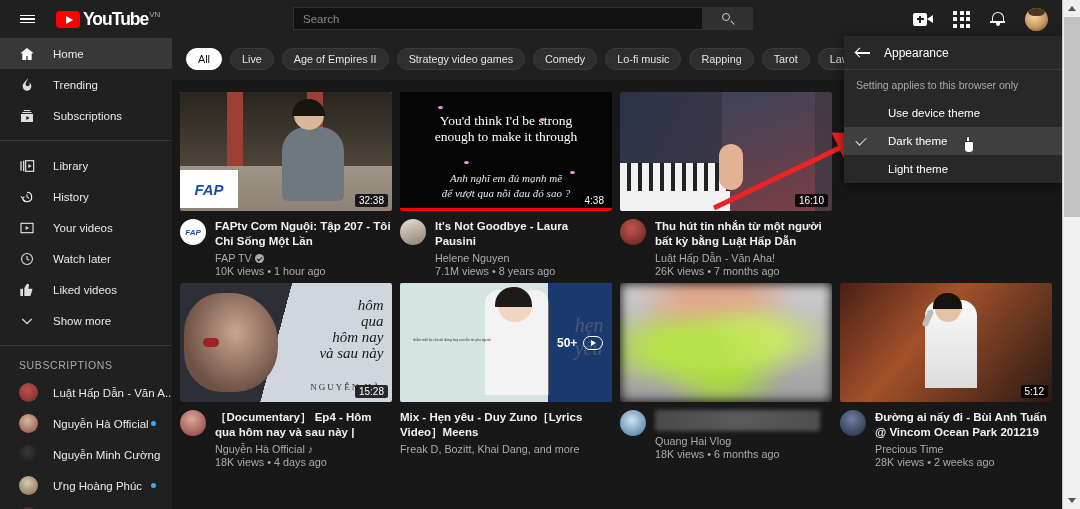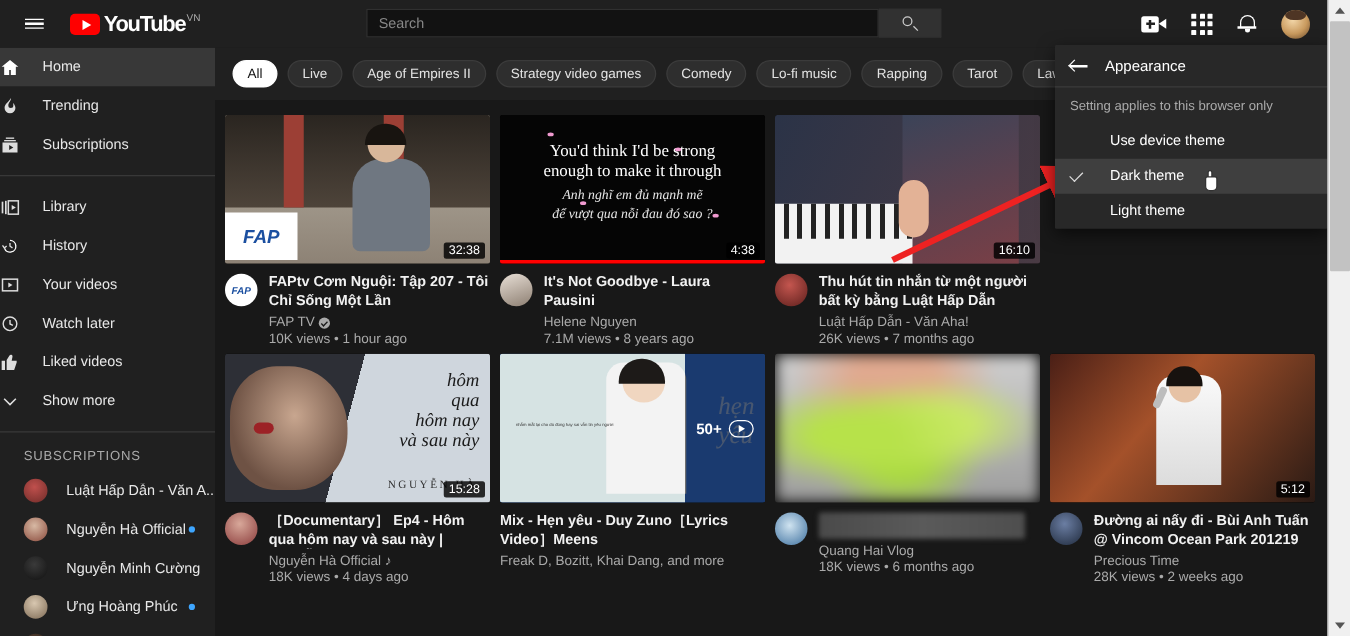--- a/index.html
+++ b/index.html
@@ -60,21 +60,21 @@
   .bell .base { position: absolute; top: 10px; left: 0px; width: 15px; height: 1.6px; background: #fff; }
   .bell .clap { position: absolute; top: 12px; left: 5.5px; width: 4px; height: 3px; border-radius: 0 0 3px 3px; background: #fff; }
   .avatar-hd { width: 23px; height: 23px; border-radius: 50%; background: radial-gradient(circle at 40% 35%, #f2d6a8, #c99a5e 55%, #6b4a2b 100%); cursor: pointer; overflow: hidden; position: relative; }
   .avatar-hd::after { content: ""; position: absolute; top: -3px; left: 3px; width: 17px; height: 11px; background: #4e3524; border-radius: 50% 50% 40% 40%; }
 
   
   .sidebar {
     position: absolute; top: 38px; left: 0; width: 172px; height: 471px;
     background: #202020; overflow: hidden; z-index: 20;
   }
-  .side-item { display: flex; align-items: center; height: 31px; cursor: pointer; }
+  .side-item { display: flex; align-items: center; height: 31px; padding-left: 19px; cursor: pointer; }
   .side-item.active { background: #383838; }
   .side-item .ic { width: 24px; display: flex; align-items: center; color: #fff; }
   .side-item .lbl { font-size: 11.5px; color: #e8e8e8; margin-left: 10px; white-space: nowrap; }
   .side-divider { height: 1px; background: #383838; margin: 9px 0 9px 0; }
   .side-heading { font-size: 10.5px; color: #aaa; letter-spacing: 0.6px; padding: 4px 0 6px 19px; }
   .sub-item { display: flex; align-items: center; height: 31px; padding-left: 19px; cursor: pointer; position: relative; }
   .sub-ava { width: 19px; height: 19px; border-radius: 50%; flex: 0 0 19px; overflow: hidden; position: relative; }
   .sub-item .lbl { font-size: 11.5px; color: #e8e8e8; margin-left: 15px; white-space: nowrap; overflow: hidden; }
   .newdot { position: absolute; right: 16px; width: 5px; height: 5px; border-radius: 50%; background: #3ea6ff; }
 
@@ -116,21 +116,21 @@
   .aoe .minimap { position:absolute; right:3px; bottom:3px; width:42px; height:16px; background:#3f6b2c; border:1px solid #7a6a4a; }
   .faptv { width:100%; height:100%; background: linear-gradient(180deg,#b9b3a6,#8d8275); position:relative; }
   .faptv::before { content:""; position:absolute; left:0; top:0; width:100%; height:62%; background: linear-gradient(180deg,#2a2520,#4e443a); }
   .faptv .pillar { position:absolute; top:0; width:16px; height:62%; background:#9c3f35; }
   .faptv .person { position:absolute; bottom:8%; left:48%; width:62px; height:74px; background:#6f7781; border-radius:24px 24px 6px 6px; }
   .faptv .head { position:absolute; bottom:68%; left:54%; width:30px; height:30px; border-radius:50%; background:#d8b79a; }
   .faptv .hair { position:absolute; bottom:80%; left:53%; width:33px; height:17px; border-radius:16px 16px 0 0; background:#181410; }
   .faplogo { position:absolute; left:0; bottom:3px; width:58px; height:38px; background:#fff; display:flex; align-items:center; justify-content:center; color:#1b4fa0; font-weight:bold; font-size:15px; font-style:italic; }
   .lyric { width:100%; height:100%; background:#050505; position:relative; padding:21px 5px; }
   .lyric .l1 { color:#fff; font-family:"Liberation Serif", serif; font-size:13.5px; text-align:center; line-height:16px; }
-  .lyric .l2 { color:#e8e8e8; font-family:"Liberation Serif", serif; font-style:italic; font-size:11px; text-align:center; line-height:15px; margin-top:4px; }
+  .lyric .l2 { color:#e8e8e8; font-family:"Liberation Serif", serif; font-style:italic; font-size:11px; text-align:center; line-height:15px; margin-top:26px; }
   .lyric .pet { position:absolute; width:5px; height:3px; background:#f09ad0; border-radius:50%; }
   .luat { width:100%; height:100%; background:linear-gradient(115deg,#2b3347,#4a3b44); position:relative; }
   .luat .piano { position:absolute; left:0; bottom:0; width:52%; height:40%; background:#f2f2f2; }
   .luat .piano::after { content:""; position:absolute; inset:0; background: repeating-linear-gradient(90deg, transparent 0 7px, #222 7px 11px); height:58%; }
   .luat .arm { position:absolute; right:8%; top:0; width:44%; height:100%; background:linear-gradient(160deg,#3b4358,#7a3f46); }
   .luat .hand { position:absolute; right:42%; bottom:18%; width:24px; height:46px; background:#e3b296; border-radius:12px; }
   .nguyenha { width:100%; height:100%; background:linear-gradient(105deg,#2d2f36 0 46%,#cfd6dd 46% 100%); position:relative; }
   .nguyenha .face { position:absolute; left:2%; top:8%; width:44%; height:84%; background:radial-gradient(ellipse at 55% 40%, #c8a68f, #6e5244 70%); border-radius:40% 50% 45% 40%; }
   .nguyenha .lip { position:absolute; left:11%; top:46%; width:16px; height:9px; background:#9c2226; border-radius:8px; }
   .nguyenha .script { position:absolute; right:4%; top:12%; color:#1a1a1a; font-family:"Liberation Serif", serif; font-style:italic; font-size:15px; text-align:right; line-height:16px; }

